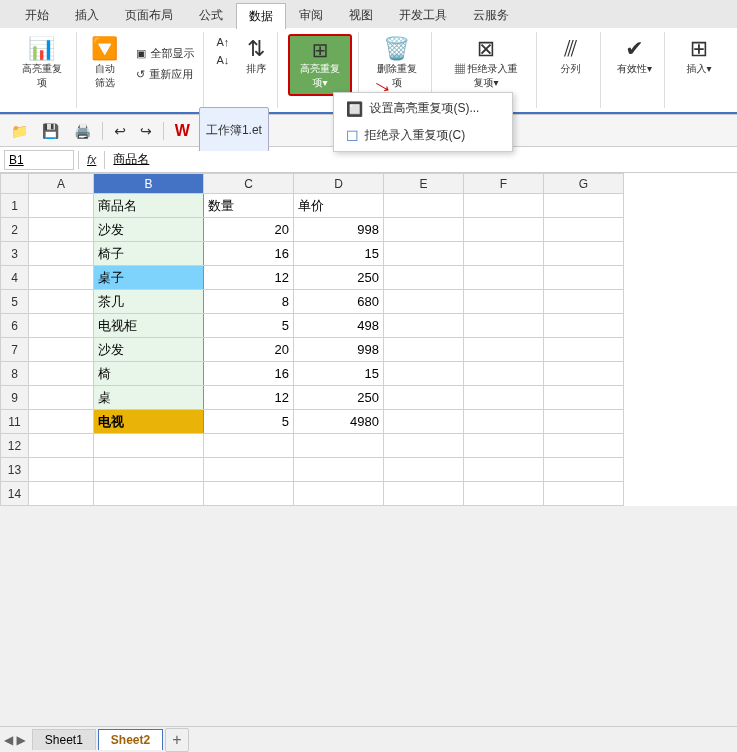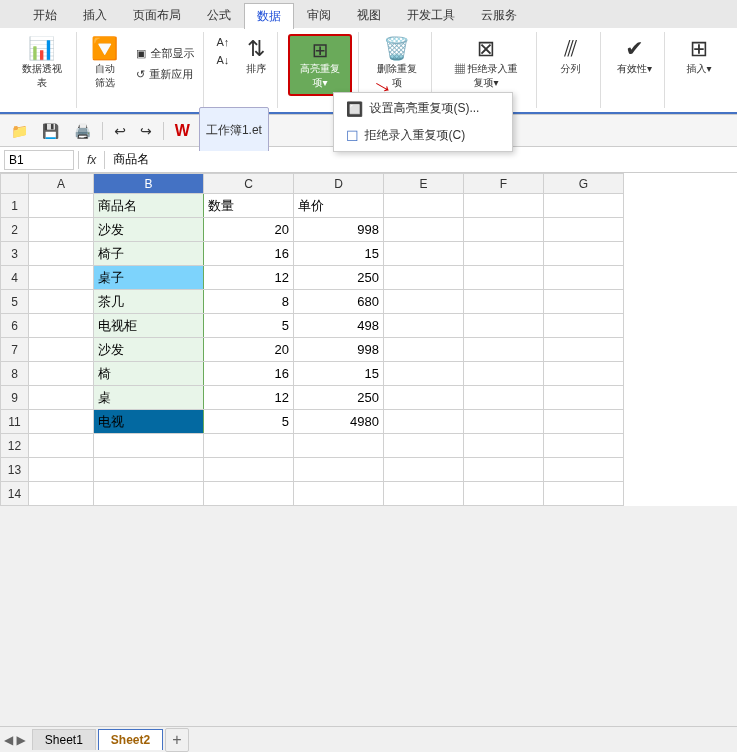--- a/index.html
+++ b/index.html
@@ -1,43 +1,43 @@
 <!DOCTYPE html>
 <html><head>
   <meta charset="utf-8">
   <style>
     * { box-sizing: border-box; margin: 0; padding: 0; }
     body { font-family: 'Microsoft YaHei', SimSun, Arial, sans-serif; font-size: 13px; background: #f0f0f0; width: 737px; height: 752px; overflow: hidden; }
 
     
     .ribbon { background: #f5f5f5; border-bottom: 1px solid #ccc; }
 
-    .ribbon-tabs { display: flex; background: #e8e8e8; height: 28px; align-items: flex-end; padding-left: 20px; }
+    .ribbon-tabs { display: flex; background: #e8e8e8; height: 28px; align-items: flex-end; padding-left: 12px; }
     .ribbon-tab { padding: 4px 12px; font-size: 12px; cursor: pointer; border: 1px solid transparent; border-bottom: none; background: #e8e8e8; color: #333; }
-    .ribbon-tab.active { background: #fff; border-color: #bbb; color: #1d4ed8; position: relative; top: 1px; }
+    .ribbon-tab.active { background: #fff; border-color: #bbb; color: #000000; position: relative; top: 1px; }
 
     .ribbon-content { background: #fff; border-bottom: 2px solid #4472c4; padding: 4px 8px; display: flex; align-items: stretch; gap: 4px; min-height: 86px; }
 
     .ribbon-group { display: flex; flex-direction: column; align-items: center; border-right: 1px solid #ddd; padding: 2px 8px; gap: 2px; min-width: 60px; }
     .ribbon-group:last-child { border-right: none; }
 
     .ribbon-btn { display: flex; flex-direction: column; align-items: center; cursor: pointer; padding: 3px 5px; border: 1px solid transparent; border-radius: 2px; font-size: 11px; color: #333; min-width: 50px; }
     .ribbon-btn .icon { font-size: 22px; line-height: 1; }
     .ribbon-btn .label { font-size: 10px; margin-top: 2px; text-align: center; }
 
     .ribbon-small-btns { display: flex; flex-direction: column; gap: 2px; }
     .ribbon-small-btn { display: flex; align-items: center; gap: 4px; cursor: pointer; padding: 1px 4px; border: 1px solid transparent; border-radius: 2px; font-size: 11px; color: #333; white-space: nowrap; }
 
     
     .toolbar { background: #f5f5f5; border-bottom: 1px solid #ccc; padding: 3px 6px; display: flex; align-items: center; gap: 4px; height: 32px; }
     .toolbar-btn { cursor: pointer; padding: 2px 4px; border: 1px solid transparent; border-radius: 2px; font-size: 14px; color: #333; }
     .toolbar-sep { width: 1px; height: 18px; background: #ccc; margin: 0 2px; }
 
     
-    .formula-bar { display: flex; align-items: center; background: #fff; border-bottom: 1px solid #ccc; height: 26px; padding: 0 4px; gap: 4px; }
+    .formula-bar { display: flex; align-items: center; background: #fff; border-bottom: 1px solid #ccc; height: 26px; padding: 0 4px; gap: 4px; text-decoration: underline; }
     .cell-ref { width: 70px; border: 1px solid #ccc; padding: 2px 4px; font-size: 12px; background: #fff; }
     .formula-sep { width: 1px; height: 18px; background: #ccc; }
     .fx-label { font-size: 12px; color: #333; padding: 0 4px; font-style: italic; }
     .formula-input { flex: 1; border: none; outline: none; font-size: 12px; padding: 2px 4px; }
 
     
     .spreadsheet { display: flex; flex-direction: column; background: #fff; }
     .sheet-grid { overflow: hidden; }
 
     table { border-collapse: collapse; table-layout: fixed; }
@@ -81,21 +81,21 @@
       <div class="ribbon-tab">视图</div>
       <div class="ribbon-tab">开发工具</div>
       <div class="ribbon-tab">云服务</div>
     </div>
 
     <div class="ribbon-content">
 
       <div class="ribbon-group">
         <div class="ribbon-btn">
           <span class="icon">📊</span>
-          <span class="label">数据透视表</span>
+          <span class="label">高亮重复项</span>
         </div>
       </div>
 
       <div class="ribbon-group">
         <div style="display:flex; align-items:center; gap:6px;">
           <div class="ribbon-btn" style="min-width:40px;">
             <span class="icon">🔽</span>
             <span class="label">自动筛选</span>
           </div>
           <div class="ribbon-small-btns">
@@ -305,21 +305,21 @@
               <td class="cell" style="background: rgb(232, 245, 233); border-left: 1px solid rgb(106, 170, 90); border-right: 1px solid rgb(106, 170, 90);">桌</td>
               <td class="cell text-right">12</td>
               <td class="cell text-right">250</td>
               <td class="cell"></td>
               <td class="cell"></td>
               <td class="cell"></td>
             </tr>
             <tr>
               <td class="row-num">11</td>
               <td class="cell"></td>
-              <td class="cell" style="background: #0369a1; border-left: 1px solid rgb(106, 170, 90); border-right: 1px solid rgb(106, 170, 90);">电视</td>
+              <td class="cell" style="background: #eab308; border-left: 1px solid rgb(106, 170, 90); border-right: 1px solid rgb(106, 170, 90); font-weight: bold;">电视</td>
               <td class="cell text-right">5</td>
               <td class="cell text-right">4980</td>
               <td class="cell"></td>
               <td class="cell"></td>
               <td class="cell"></td>
             </tr>
             <tr>
               <td class="row-num">12</td>
               <td class="cell"></td>
               <td class="cell"></td>

